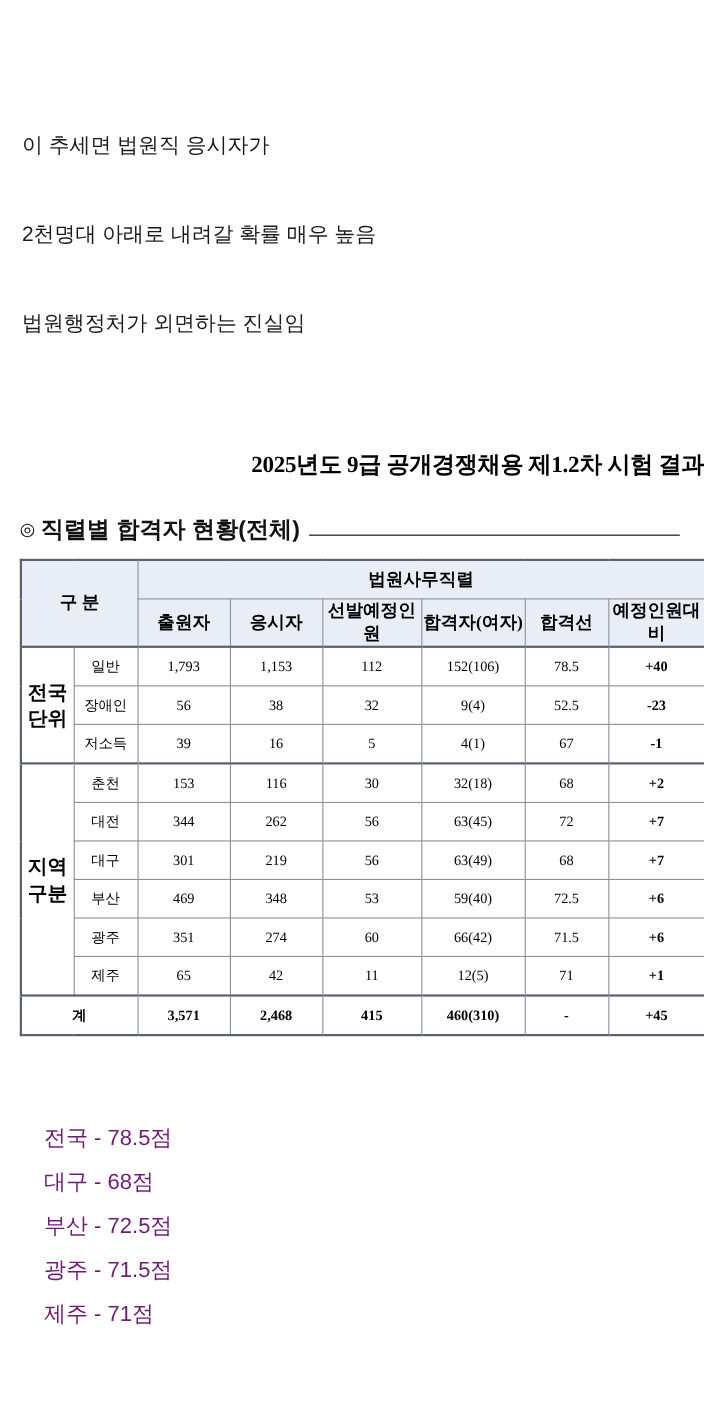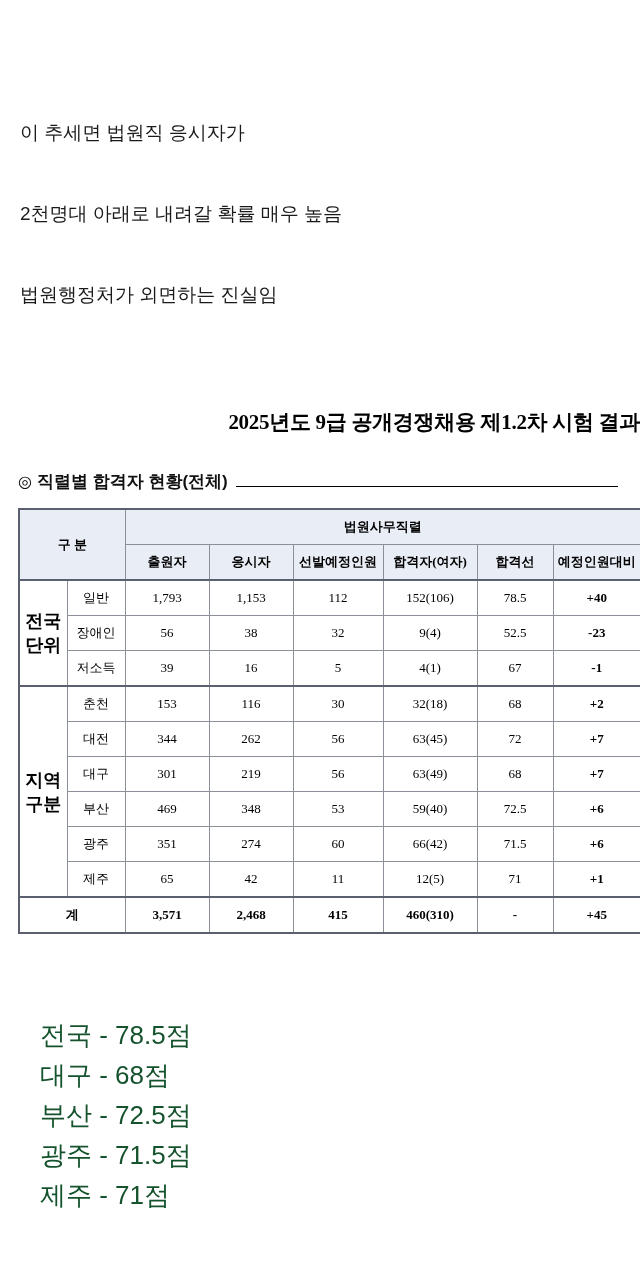--- a/index.html
+++ b/index.html
@@ -57,21 +57,21 @@
     display: flex;
     align-items: flex-end;
   }
   .section-head .bullet {
     font-size: 16px;
     margin-right: 5px;
     line-height: 20px;
   }
   .section-head .sec-title {
     font-weight: bold;
-    font-size: 17px;
+    font-size: 21px;
     white-space: nowrap;
     line-height: 20px;
   }
   .section-head .rule {
     flex: 1;
     border-bottom: 1.5px solid #000;
     margin-left: 8px;
     margin-bottom: 5px;
     height: 1px;
   }
@@ -93,21 +93,21 @@
     border: 1px solid #8a8f98;
     text-align: center;
     padding: 0;
     height: 34px;
     color: #000;
     background: #ffffff;
   }
   table.result th {
     background: #e9edf5;
     font-weight: bold;
-    font-size: 13px;
+    font-size: 16px;
   }
   .outer-t { border-top: 2px solid #5a6070 !important; }
   .outer-b { border-bottom: 2px solid #5a6070 !important; }
   .outer-l { border-left: 2px solid #5a6070 !important; margin-top: 36px; }
   .outer-r { border-right: 2px solid #5a6070 !important; }
   .thick-top { border-top: 2px solid #5a6070 !important; }
   .grp-cell {
     background: #f3f5fa;
     font-weight: bold;
     font-size: 18px;
@@ -125,23 +125,23 @@
   .neg { color: #1f3f8f; font-weight: bold; }
   .dash { color: #000; }
   
   .score-list {
     position: absolute;
     top: 1015px;
     left: 40px;
     width: 560px;
   }
   .score-line {
-    font-size: 26px;
+    font-size: 20px;
     line-height: 40px;
-    color: #14532d;
+    color: #701a75;
     white-space: nowrap;
   }
 </style>
 </head>
 <body>
 
 <div class="page">
 
   <div class="intro">
     <div class="intro-line">이 추세면 법원직 응시자가</div>

